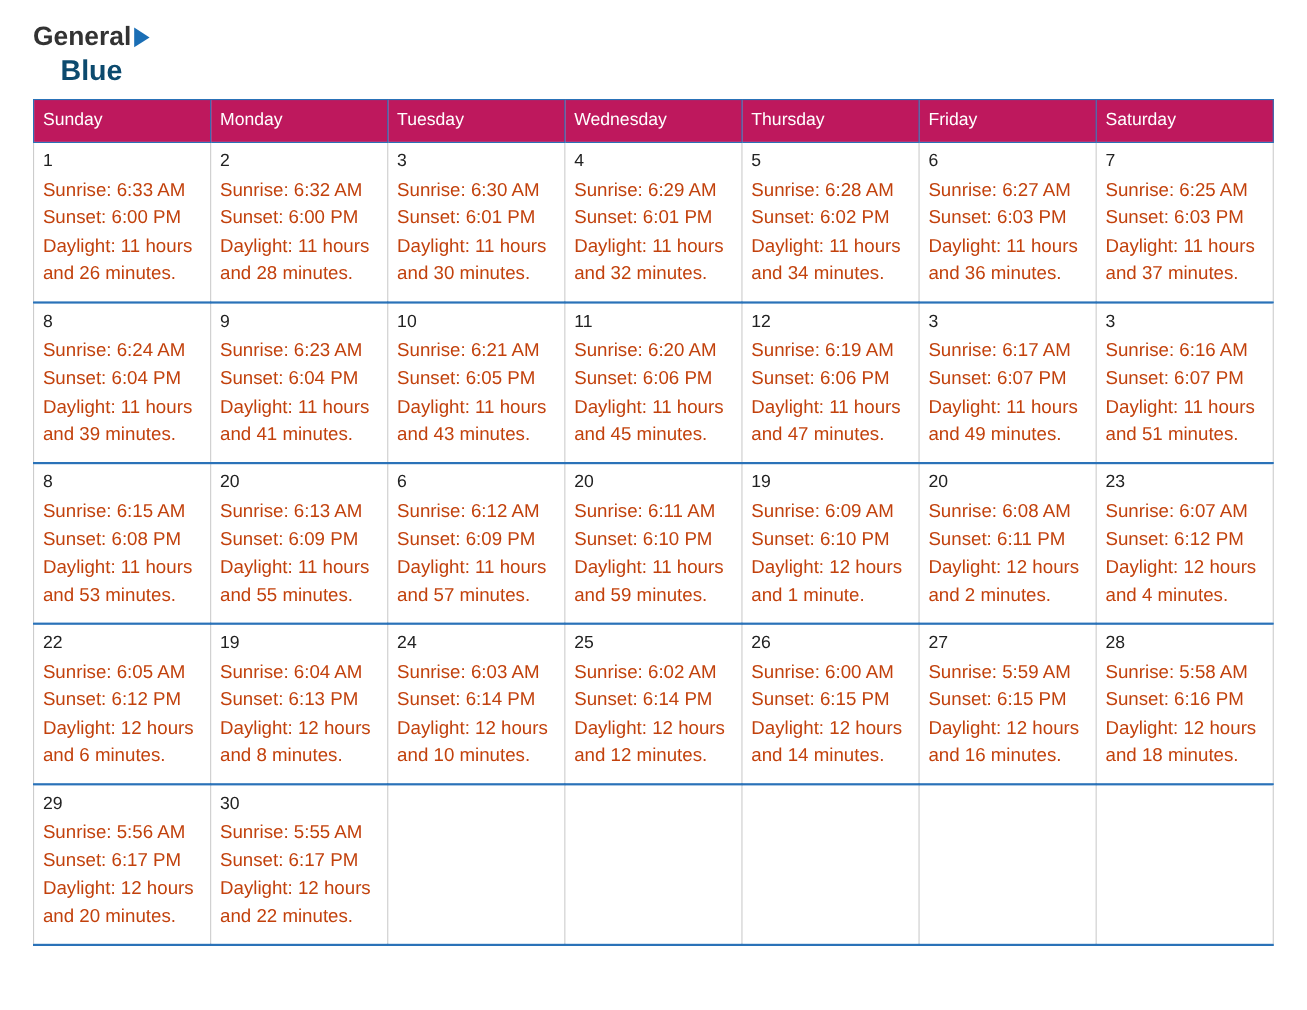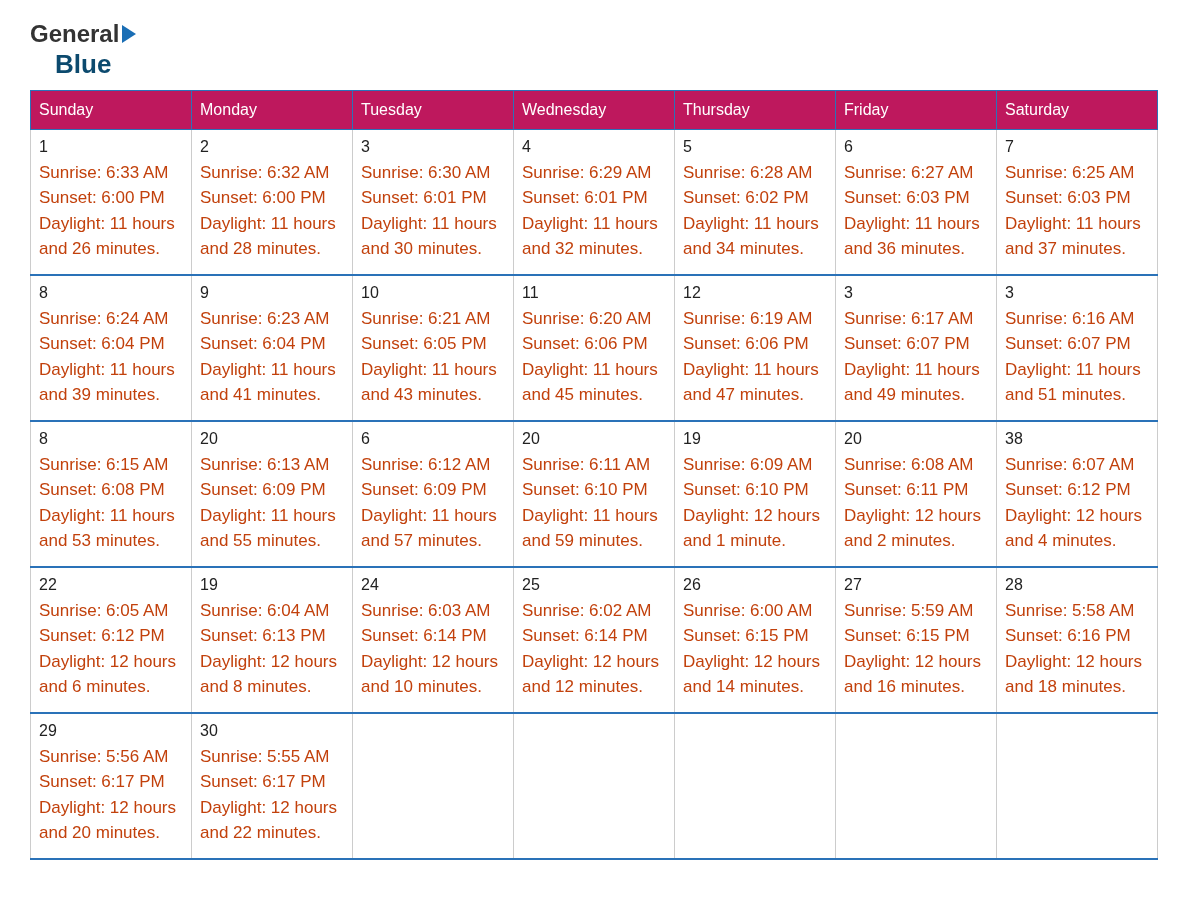--- a/index.html
+++ b/index.html
@@ -194,21 +194,21 @@
       </td>
         <td>
         <span class="day-num">19</span>
         <span class="day-info">Sunrise: 6:09 AM<br>Sunset: 6:10 PM<br>Daylight: 12 hours and 1 minute.</span>
       </td>
         <td>
         <span class="day-num">20</span>
         <span class="day-info">Sunrise: 6:08 AM<br>Sunset: 6:11 PM<br>Daylight: 12 hours and 2 minutes.</span>
       </td>
         <td>
-        <span class="day-num">38</span>
+        <span class="day-num">23</span>
         <span class="day-info">Sunrise: 6:07 AM<br>Sunset: 6:12 PM<br>Daylight: 12 hours and 4 minutes.</span>
       </td>
       </tr>
       <tr>
         <td>
         <span class="day-num">22</span>
         <span class="day-info">Sunrise: 6:05 AM<br>Sunset: 6:12 PM<br>Daylight: 12 hours and 6 minutes.</span>
       </td>
         <td>
         <span class="day-num">19</span>

